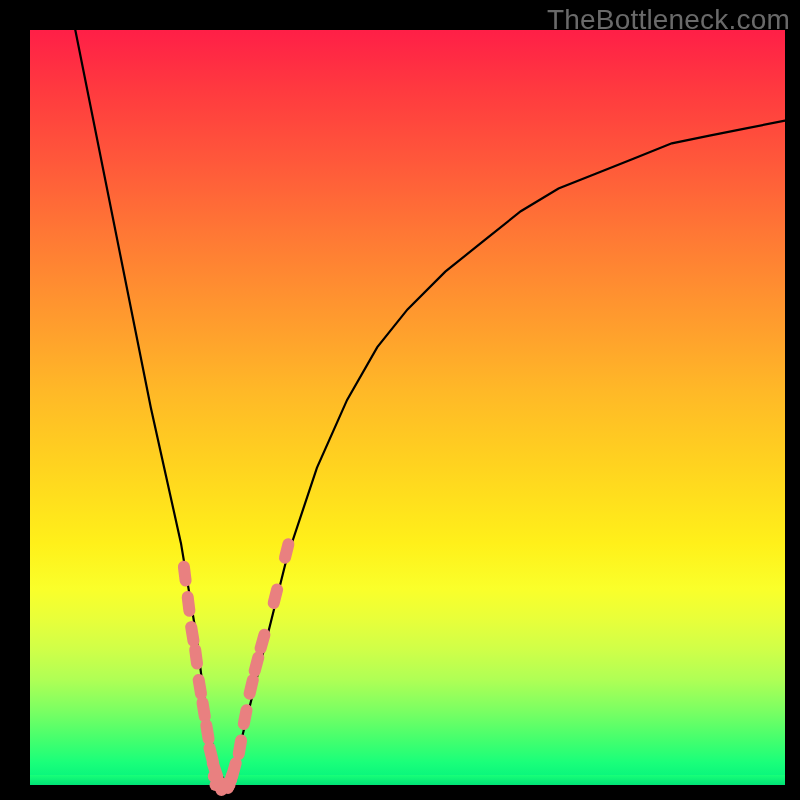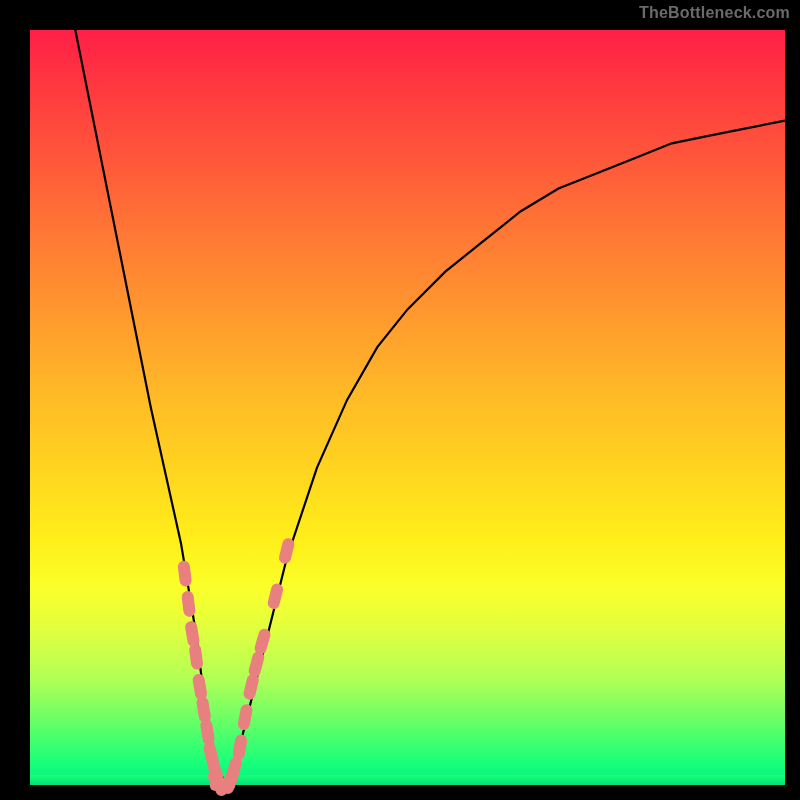--- a/index.html
+++ b/index.html
@@ -15,22 +15,22 @@
     position: relative;
     width: 800px;
     height: 800px;
     background: #000;
   }
   .watermark {
     position: absolute;
     top: 4px;
     right: 10px;
     color: #6a6a6a;
-    font-size: 16px;
-    font-weight: 700;
+    font-size: 28px;
+    font-weight: 400;
     letter-spacing: 0.2px;
     user-select: none;
   }
   .plot-area {
     position: absolute;
     left: 30px;
     top: 30px;
     width: 755px;
     height: 755px;
     

